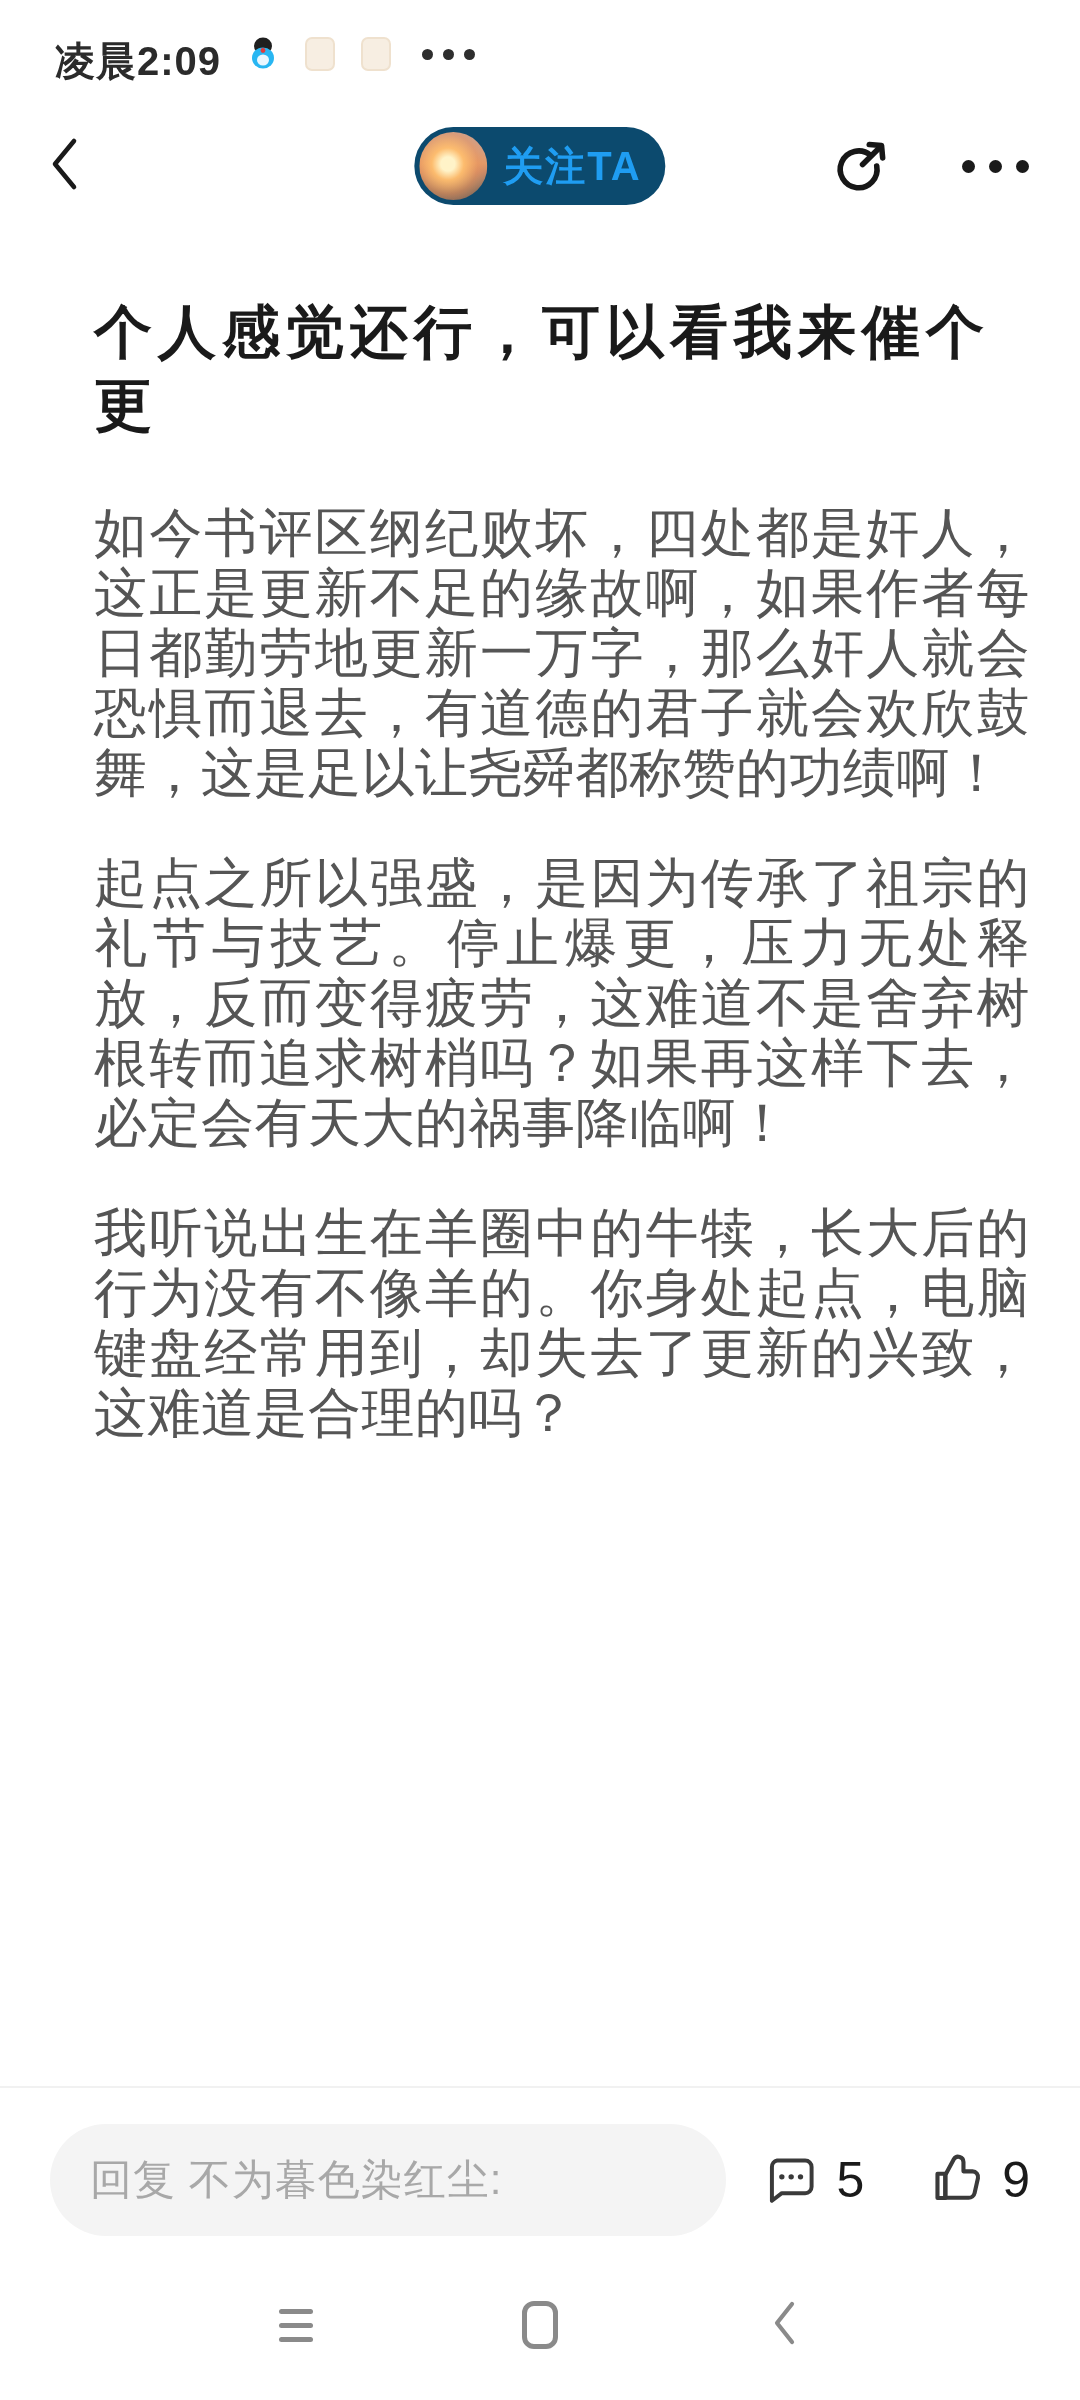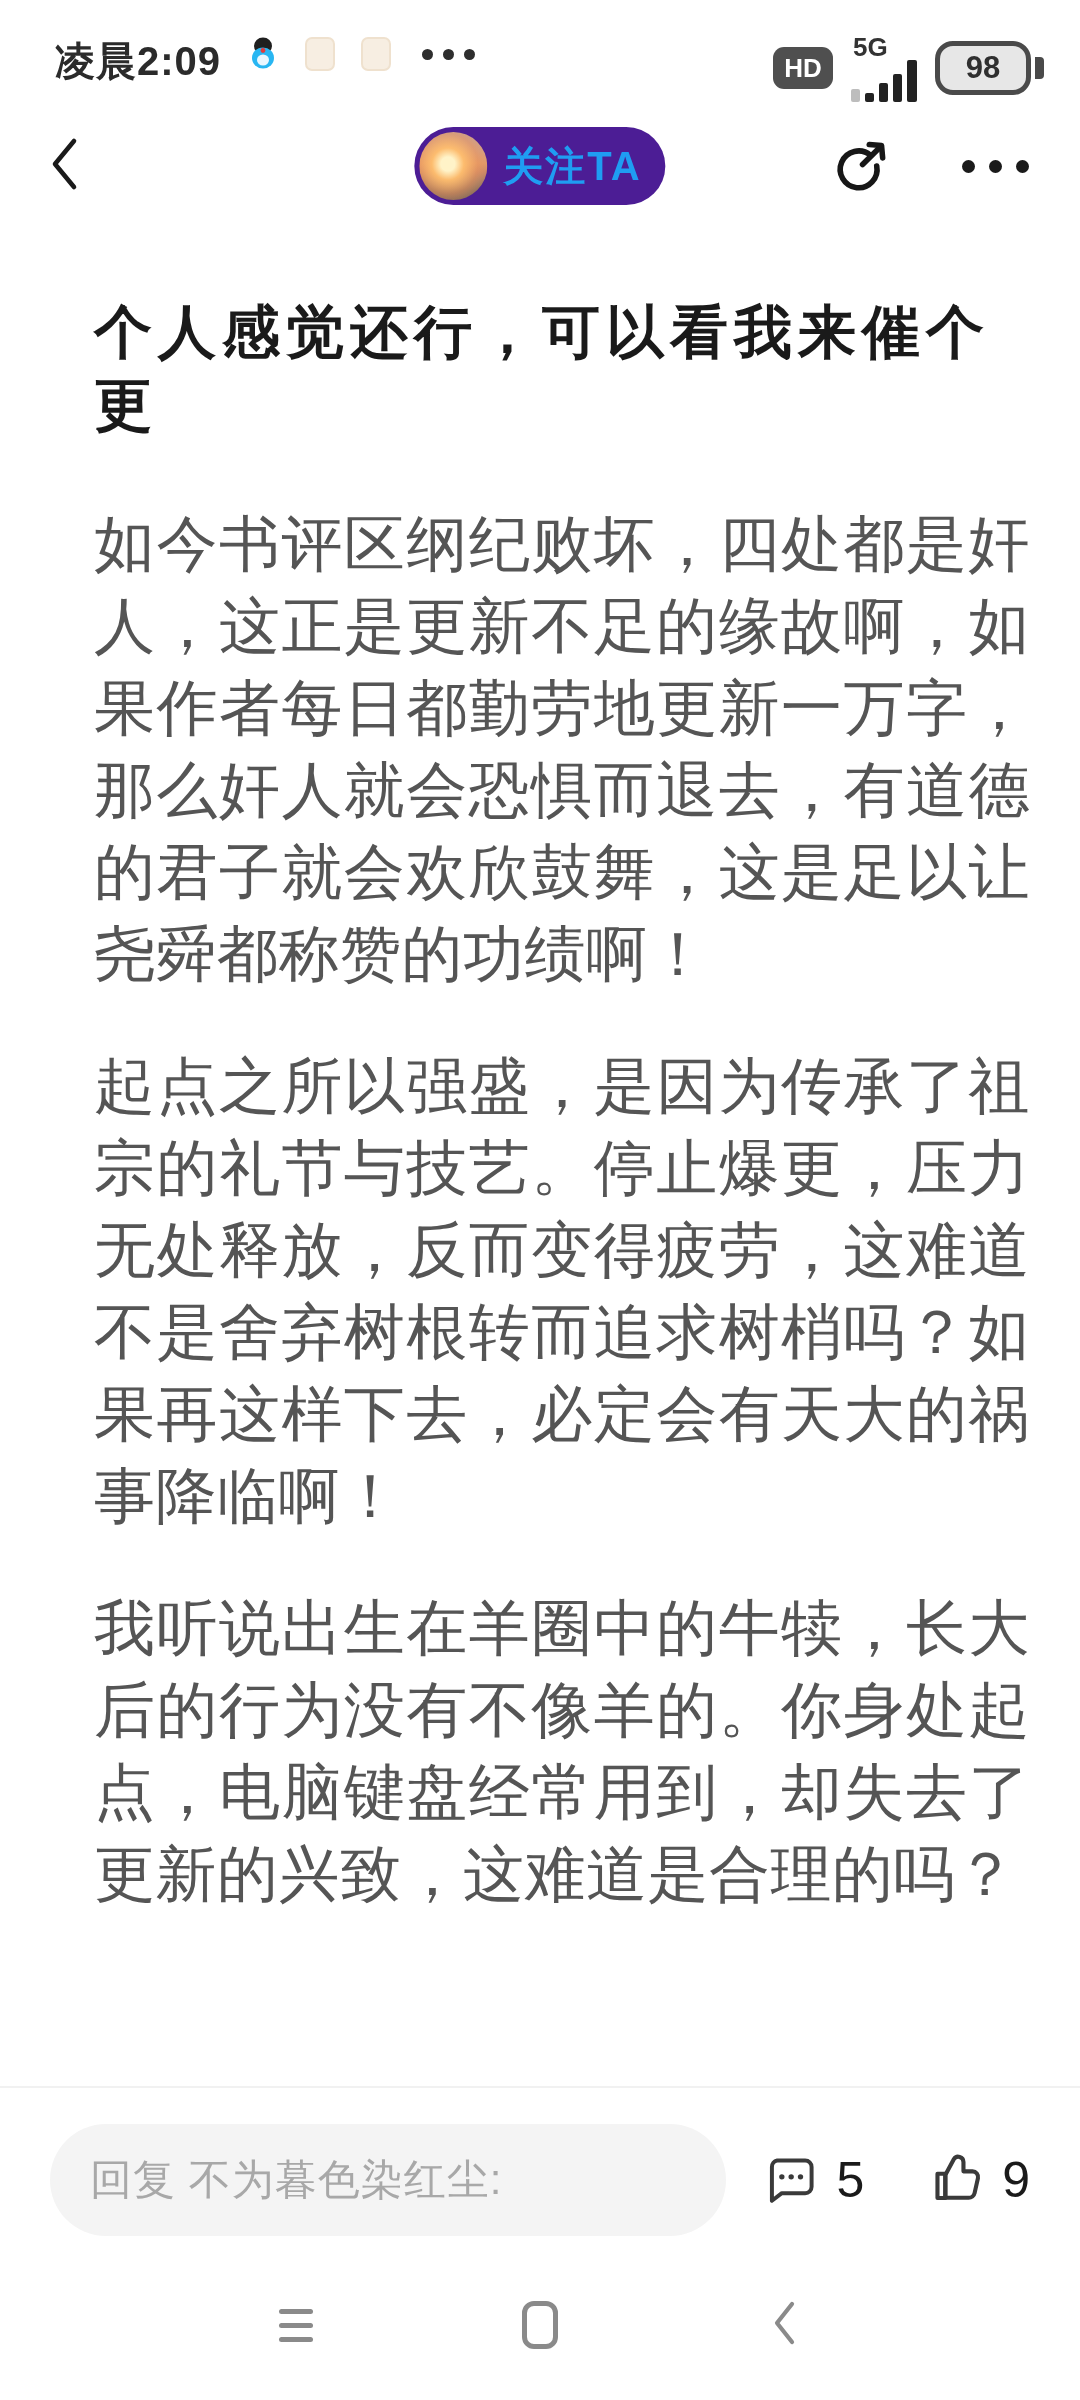--- a/index.html
+++ b/index.html
@@ -31,35 +31,35 @@
   .battery-body { width:96px; height:54px; border:5px solid #4a4a4a; border-radius:18px;
     background:#e7e7e7; display:flex; align-items:center; justify-content:center; }
   .battery-body span { font-size:31px; font-weight:600; color:#2f2f2f; }
   .battery-tip { width:9px; height:22px; background:#4a4a4a; border-radius:0 4px 4px 0; margin-left:4px; }
 
   
   .nav-bar { position:absolute; top:108px; left:0; right:0; height:116px;
     display:flex; align-items:center; padding:0 44px; }
   .follow-pill { position:absolute; left:50%; transform:translateX(-50%);
     display:flex; align-items:center; height:78px; border-radius:39px;
-    background:#4c1d95; padding:5px 24px 5px 5px; cursor:pointer; }
+    background:#0c4a6e; padding:5px 24px 5px 5px; cursor:pointer; }
   .avatar { width:68px; height:68px; border-radius:50%; flex:0 0 68px; overflow:hidden;
     background:
       radial-gradient(circle at 42% 47%, #fff3c8 0 7px, rgba(255,190,110,.95) 16px, rgba(240,150,90,.55) 30px, rgba(220,140,100,0) 44px),
       linear-gradient(180deg, #b9a3a2 0%, #cda08a 28%, #dc9a6d 46%, #c4876a 58%, #9a7a68 72%, #7d6a5e 86%, #6e605a 100%); }
   .follow-label { font-size:40px; font-weight:600; color:#1f9df2; margin-left:16px; letter-spacing:2px; }
   .nav-right { margin-left:auto; display:flex; align-items:center; gap:64px; }
   .nav-dots span { width:13px; height:13px; border-radius:50%; background:#1a1a1a; margin:0 7px; }
   .icon-btn { display:flex; align-items:center; justify-content:center; cursor:pointer; }
 
   
   .content { position:absolute; top:224px; left:0; right:0; padding:0 50px;margin-left:44px; }
   .post-title { font-size:58px; line-height:1.25; font-weight:700; color:#1a1a1a;
     letter-spacing:6px; margin-top:72px; }
-  .post-body p { font-size:61px; line-height:82px; color:#555555; text-align:justify;
+  .post-body p { font-size:53px; line-height:60px; color:#555555; text-align:justify;
     letter-spacing:.5px; margin-top:50px; }
   .post-body p:first-child { margin-top:62px; }
 
   
   .comment-bar { position:absolute; top:2086px; left:0; right:0;
     border-top:2px solid #f1f1f1; padding:36px 50px 0 50px;
     display:flex; align-items:center; }
   .reply-input { width:676px; height:112px; background:#f4f4f4; border-radius:56px;
     display:flex; align-items:center; padding:0 40px; cursor:text; }
   .reply-input span { font-size:42px; color:#a8a8a8; letter-spacing:1px; }
@@ -91,39 +91,20 @@
           <ellipse cx="16" cy="26" rx="6" ry="5.5" fill="#eaf7ff"></ellipse>
           <circle cx="16" cy="16.5" r="2.4" fill="#e23b3b"></circle>
         </svg>
       </span>
       <span class="faded-chip"></span>
       <span class="faded-chip"></span>
       <span class="sb-dots">
         <span></span>
           <span></span>
           <span></span>
-      </span>
-    </div>
-    <div class="sb-right">
-      <span class="hd-badge">HD</span>
-      <span class="signal">
-        <span class="signal-label">5G</span>
-        <span class="bars">
-          <i class="b1"></i>
-            <i class="b2"></i>
-            <i class="b3"></i>
-            <i class="b4"></i>
-            <i class="b5"></i>
-        </span>
-      </span>
-      <span class="battery">
-        <span class="battery-body">
-            <span>98</span>
-          </span>
-        <span class="battery-tip"></span>
       </span>
     </div>
   </div>
 
   <div class="nav-bar">
     <div class="icon-btn">
       <span>
         <svg width="40" height="60" viewBox="0 0 40 60" fill="none">
           <path d="M30 7 L11 30 L30 53" stroke="#1a1a1a" stroke-width="4.6" stroke-linecap="round" stroke-linejoin="round"></path>
         </svg>

